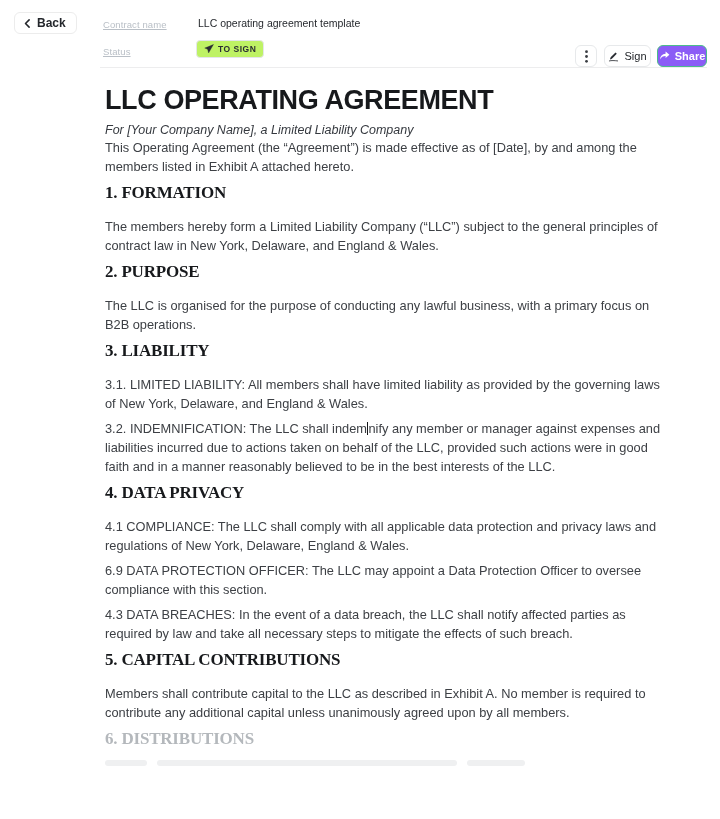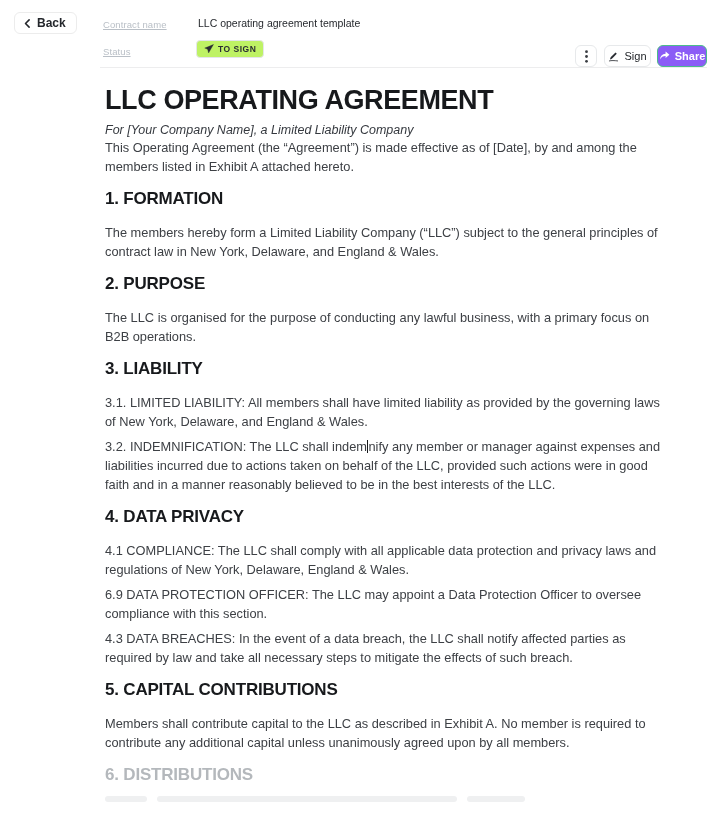--- a/index.html
+++ b/index.html
@@ -38,22 +38,22 @@
     background:#ededee; }
 
   
   .doc { position:absolute; left:105px; top:84px; width:560px; color:#3d4045; }
 
   .doc h1 { font-size:27px; line-height:32px; font-weight:800; letter-spacing:-.4px;
     color:#17191c; }
   .doc .subtitle { margin-top:7px; font-size:12.5px; line-height:15px; font-style:italic;
     color:#35393f; }
   .doc p { margin-top:0; font-size:12.8px; line-height:19px; color:#3d4045; }
-  .doc h2 { margin-top:14px; font-size:17px; line-height:18px; font-weight:800;
-    letter-spacing:-.2px; color:#17191c; }
+  .doc h2 { margin-top:8px; font-size:17px; line-height:18px; font-weight:800;
+    letter-spacing:-.2px; color:#17191c;font-family:Liberation Serif, serif; }
   .doc h2 + p { margin-top:15px; }
   .doc p + p { margin-top:6px; }
   .doc h2.faded { color:#b4b8bc; }
 
   .caret { display:inline-block; width:1.5px; height:13px; background:#16181a;
     vertical-align:-2px; }
 
   .ghost-line { margin-top:12px; display:flex; gap:10px; }
   .ghost-line i { display:block; height:6px; border-radius:3px; background:#eff0f1; }
   .ghost-line i:nth-child(1) { width:42px; }

